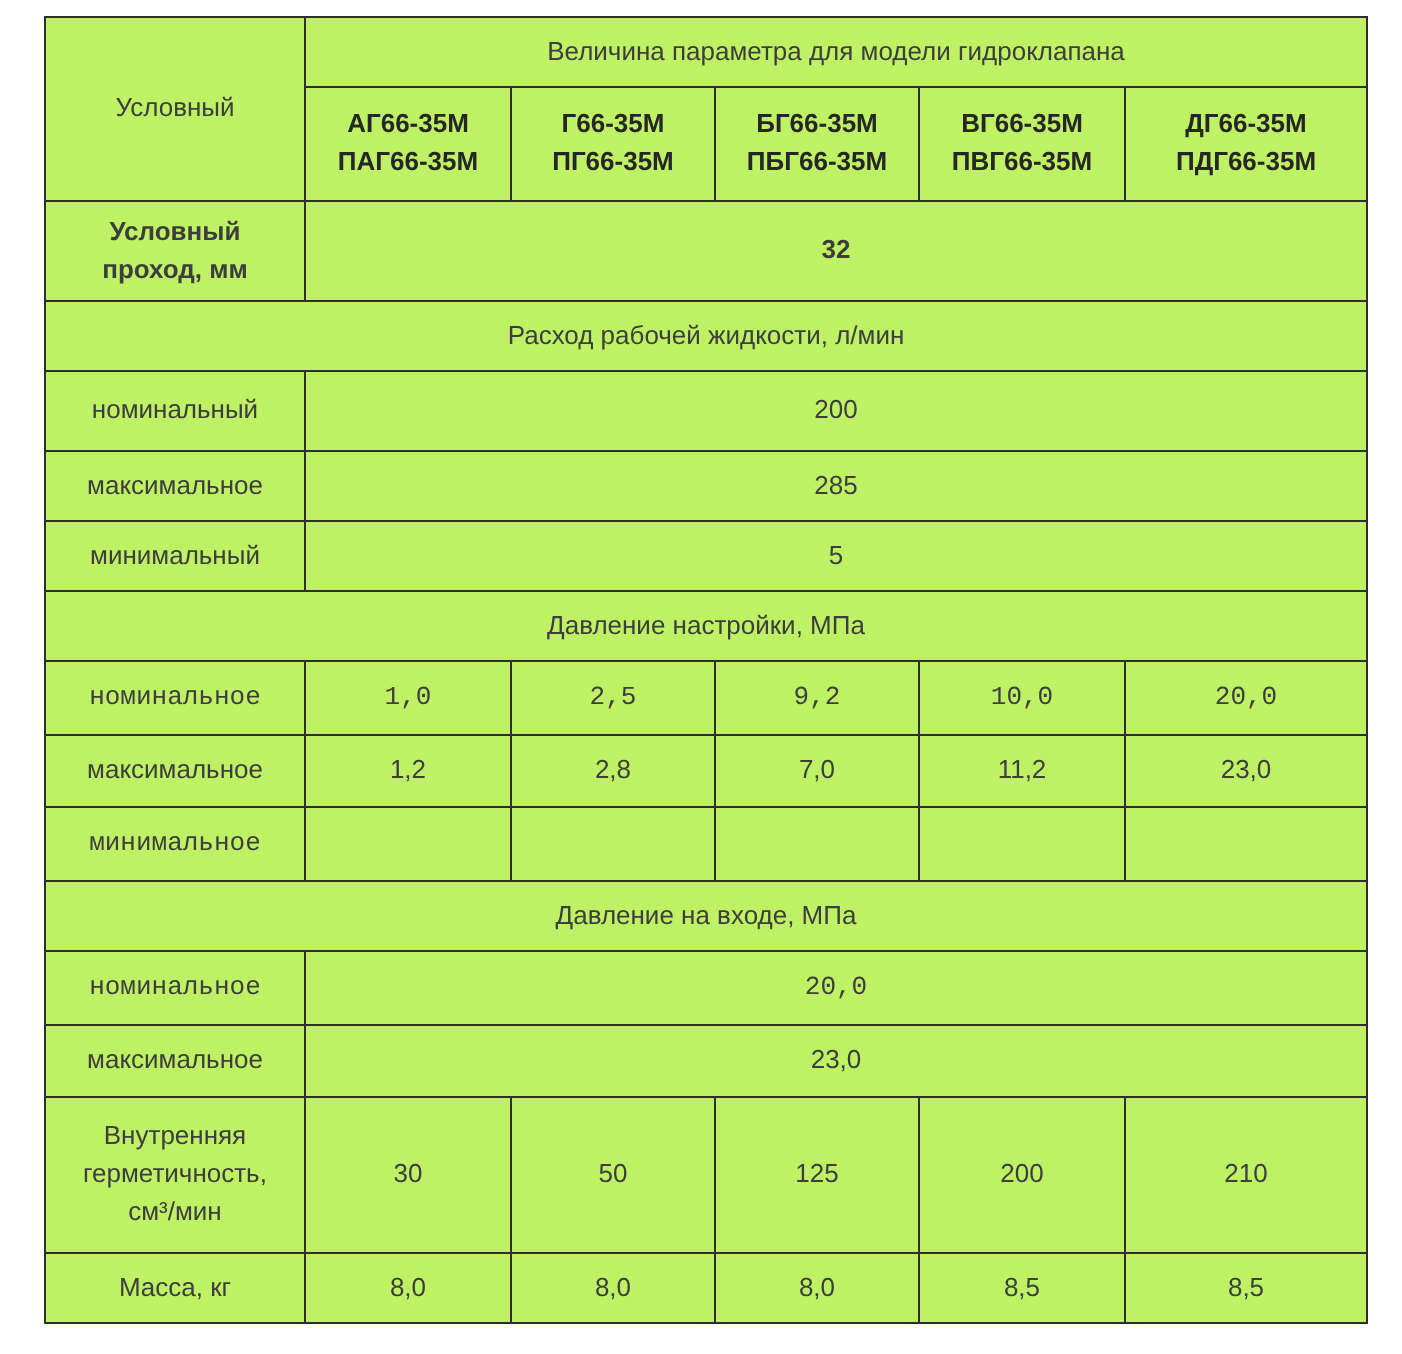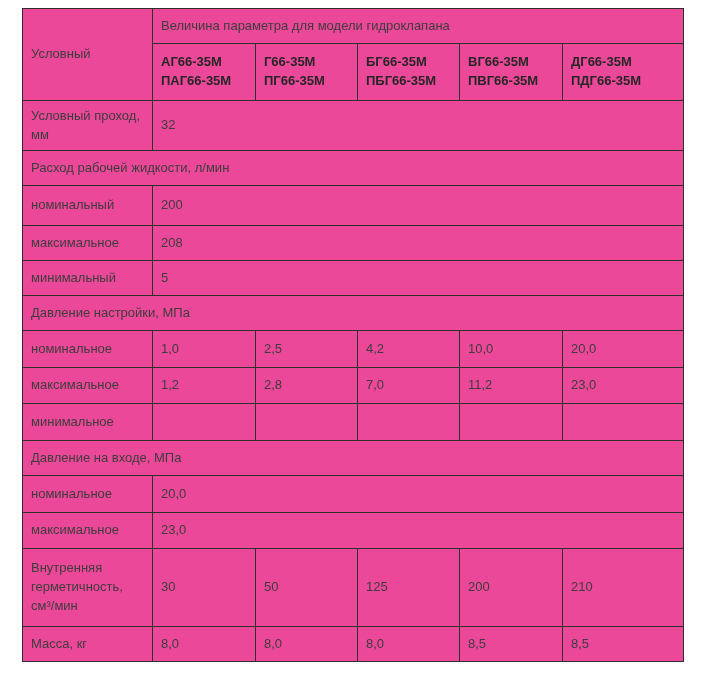--- a/index.html
+++ b/index.html
@@ -23,33 +23,34 @@
     top: 8px;
     border-collapse: collapse;
     table-layout: fixed;
     width: 661px;
     color: #3d3d3d;
     font-size: 13px;
     line-height: 1.45;
   }
   table.spec td {
     border: 1px solid #2e2e2e;
+    text-align: center;
     vertical-align: middle;
     padding: 3px 8px;
-    background: #ec4899;
+    background: #bef264;
     overflow: hidden;
   }
   td.model-cell { font-weight: bold; color: #262626; }
   .model-line { display: block; }
   
   tr.rh-35 { height: 35px; }
   tr.rh-36 { height: 36px; }
-  tr.rh-37 { height: 37px; }
+  tr.rh-37 { height: 37px; font-family: Liberation Mono, monospace; }
   tr.rh-40 { height: 40px; margin-left: 20px; }
-  tr.rh-50 { height: 50px; }
+  tr.rh-50 { height: 50px; font-weight: bold; }
   tr.rh-57 { height: 57px; padding-left: 47px; }
   tr.rh-75 { height: 78px; }
 </style>
 </head>
 <body>
 
 <div class="page">
   <table class="spec">
     <colgroup>
       <col style="width:130px">
@@ -96,35 +97,35 @@
 
       <tr class="rh-35">
         <td colspan="6">Расход рабочей жидкости, л/мин</td>
       </tr>
       <tr class="rh-40">
         <td>номинальный</td>
         <td colspan="5">200</td>
       </tr>
       <tr class="rh-35">
         <td>максимальное</td>
-        <td colspan="5">208</td>
+        <td colspan="5">285</td>
       </tr>
       <tr class="rh-35">
         <td>минимальный</td>
         <td colspan="5">5</td>
       </tr>
 
       <tr class="rh-35">
         <td colspan="6">Давление настройки, МПа</td>
       </tr>
       <tr class="rh-37">
         <td>номинальное</td>
         <td>1,0</td>
         <td>2,5</td>
-        <td>4,2</td>
+        <td>9,2</td>
         <td>10,0</td>
         <td>20,0</td>
       </tr>
       <tr class="rh-36">
         <td>максимальное</td>
         <td>1,2</td>
         <td>2,8</td>
         <td>7,0</td>
         <td>11,2</td>
         <td>23,0</td>

